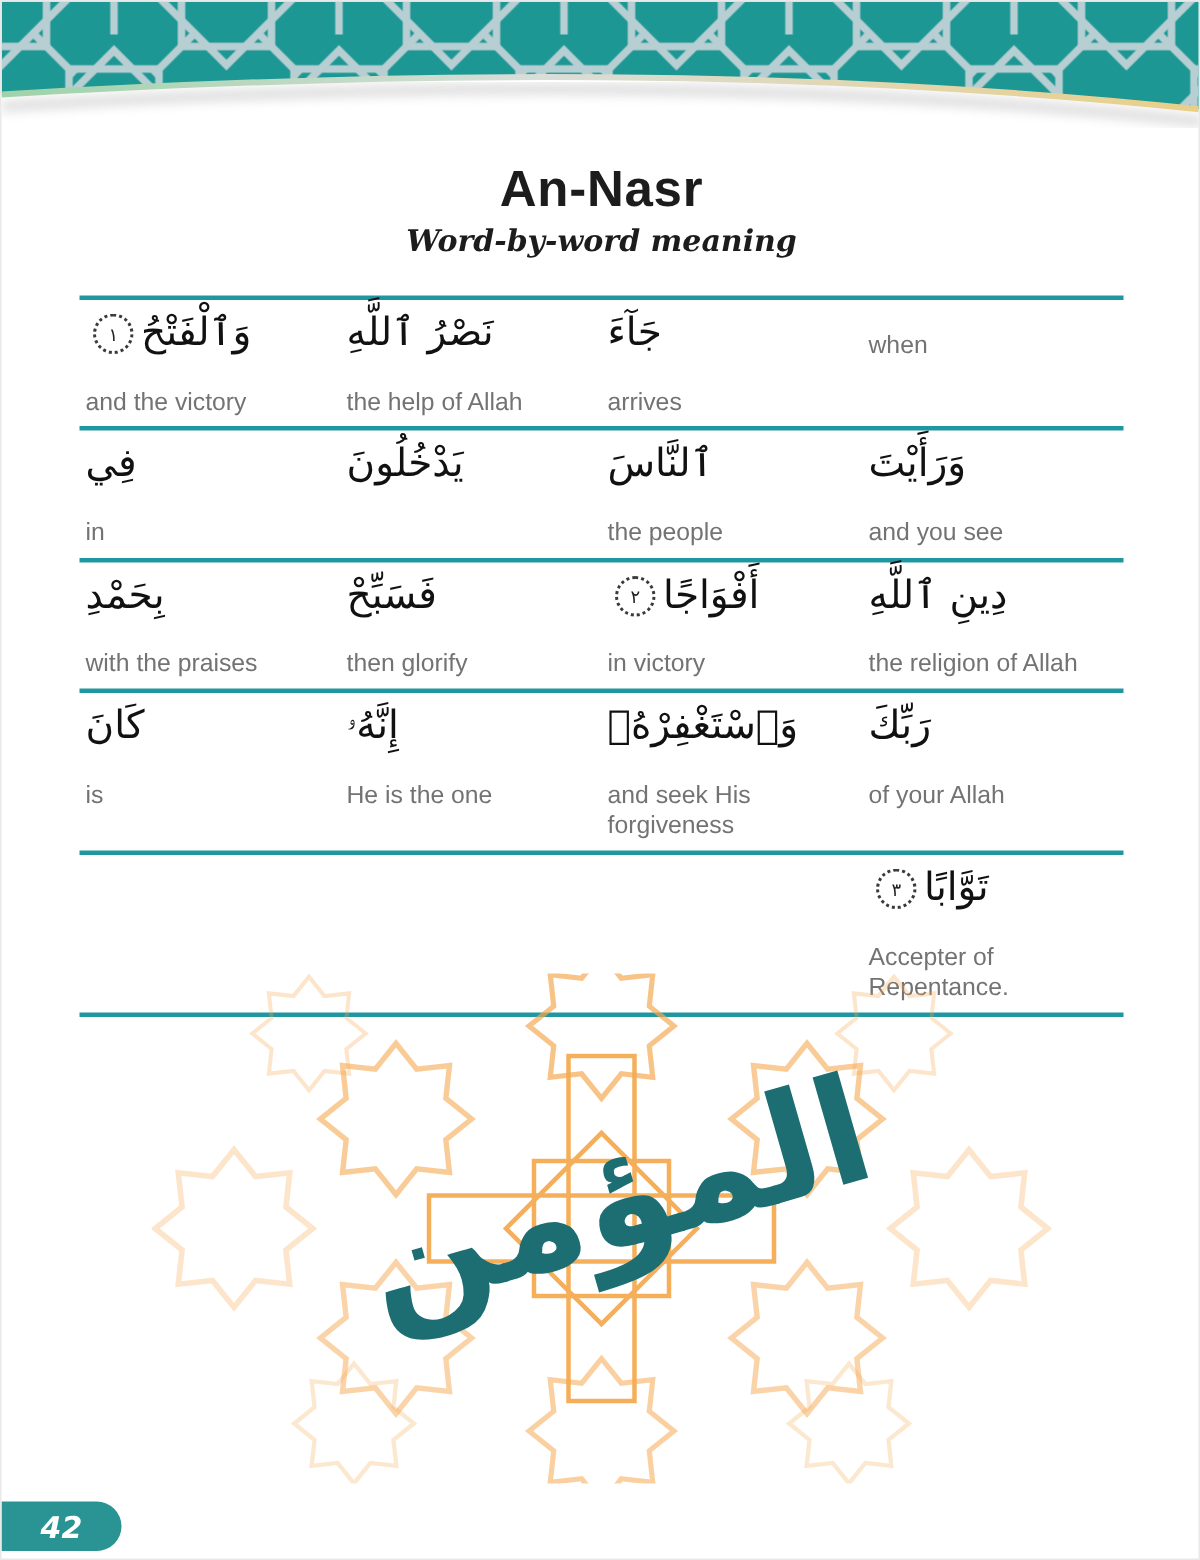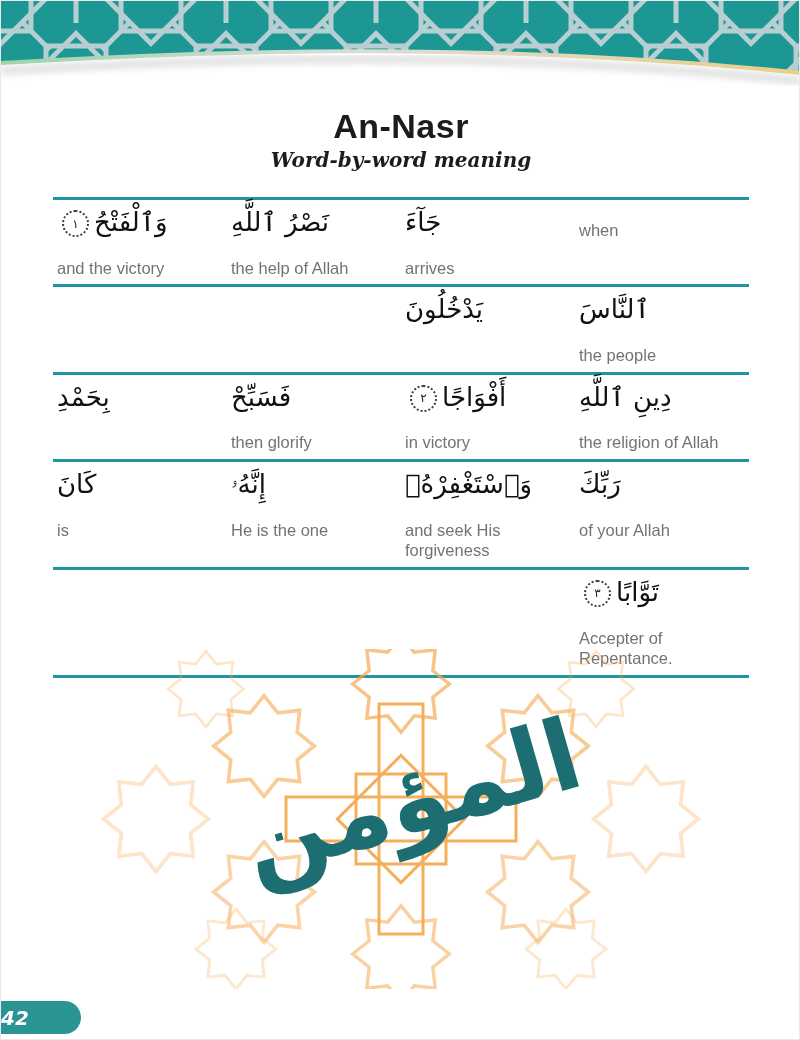--- a/index.html
+++ b/index.html
@@ -59,21 +59,21 @@
     position:absolute;left:245px;top:688px;width:330px;height:220px;
     display:flex;align-items:center;justify-content:center;
     font-family:"DejaVu Sans",sans-serif;font-weight:bold;
     font-size:98px;color:#1d6e72;transform:rotate(-16deg);
     direction:rtl;unicode-bidi:isolate;white-space:nowrap;
   }
   
   .page-num{
     position:absolute;left:0;top:1000px;width:80px;height:33px;
     background:#2a9394;border-radius:0 17px 17px 0;
-    display:flex;align-items:center;
+    display:flex;align-items:center;justify-content:center;
     color:#ffffff;font-weight:bold;font-size:20px;
     font-family:"DejaVu Sans",sans-serif;font-style:italic;
   }
 </style>
 </head>
 <body>
 
 <div class="page">
 
   <svg class="header-band" viewBox="0 0 800 110" xmlns="http://www.w3.org/2000/svg" aria-hidden="true">
@@ -137,43 +137,52 @@
         <div class="english">the help of Allah</div>
       </div>
       <div class="cell">
         <div class="arabic"><span>وَٱلْفَتْحُ</span><span class="ayah">١</span></div>
         <div class="english">and the victory</div>
       </div>
     </div>
 
     <div class="wbw-row r2">
       <div class="cell">
+        <div class="arabic"><span>وَرَأَيْتَ</span></div>
+        <div class="english">and you see</div>
+      </div>
+      <div class="cell">
         <div class="arabic"><span>ٱلنَّاسَ</span></div>
         <div class="english">the people</div>
       </div>
       <div class="cell">
         <div class="arabic"><span>يَدْخُلُونَ</span></div>
       </div>
+      <div class="cell">
+        <div class="arabic"><span>فِي</span></div>
+        <div class="english">in</div>
+      </div>
     </div>
 
     <div class="wbw-row r3">
       <div class="cell">
         <div class="arabic"><span>دِينِ ٱللَّهِ</span></div>
         <div class="english">the religion of Allah</div>
       </div>
       <div class="cell">
         <div class="arabic"><span>أَفْوَاجًا</span><span class="ayah">٢</span></div>
         <div class="english">in victory</div>
       </div>
       <div class="cell">
         <div class="arabic"><span>فَسَبِّحْ</span></div>
         <div class="english">then glorify</div>
       </div>
       <div class="cell">
         <div class="arabic"><span>بِحَمْدِ</span></div>
+        <div class="english">with the praises</div>
       </div>
     </div>
 
     <div class="wbw-row r4">
       <div class="cell">
         <div class="arabic"><span>رَبِّكَ</span></div>
         <div class="english">of your Allah</div>
       </div>
       <div class="cell">
         <div class="arabic"><span>وَٱسْتَغْفِرْهُۚ</span></div>

